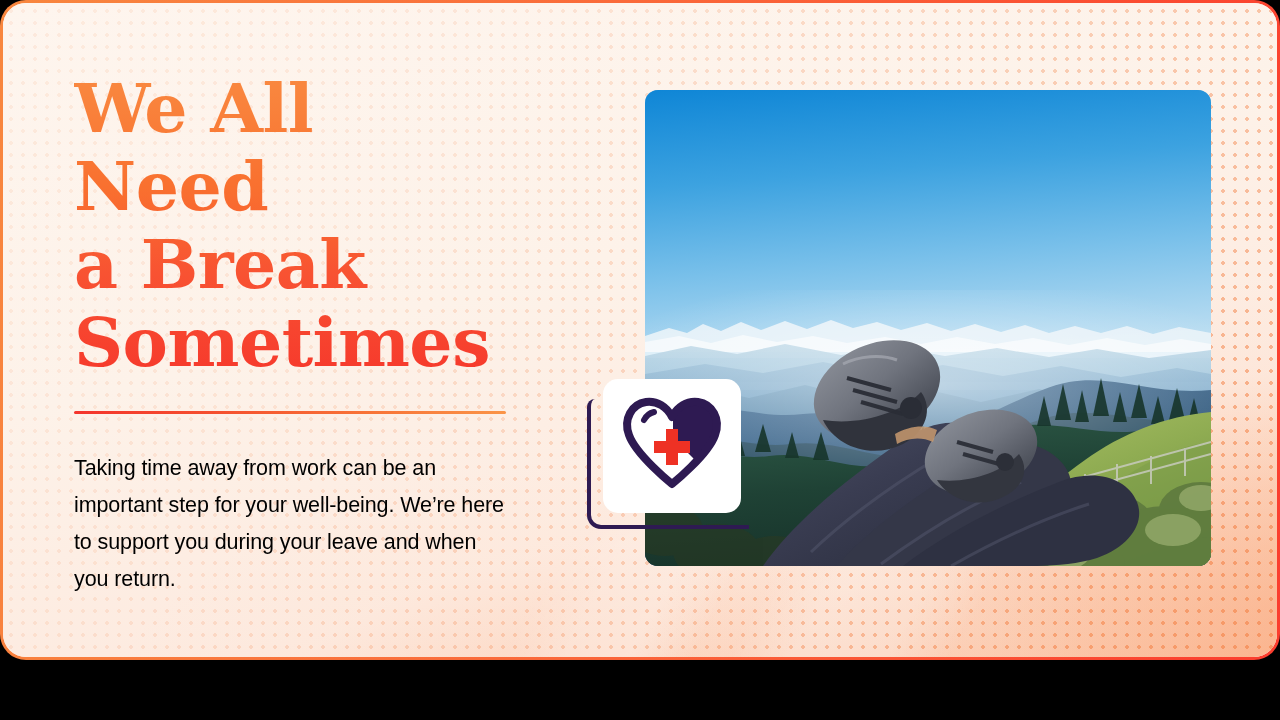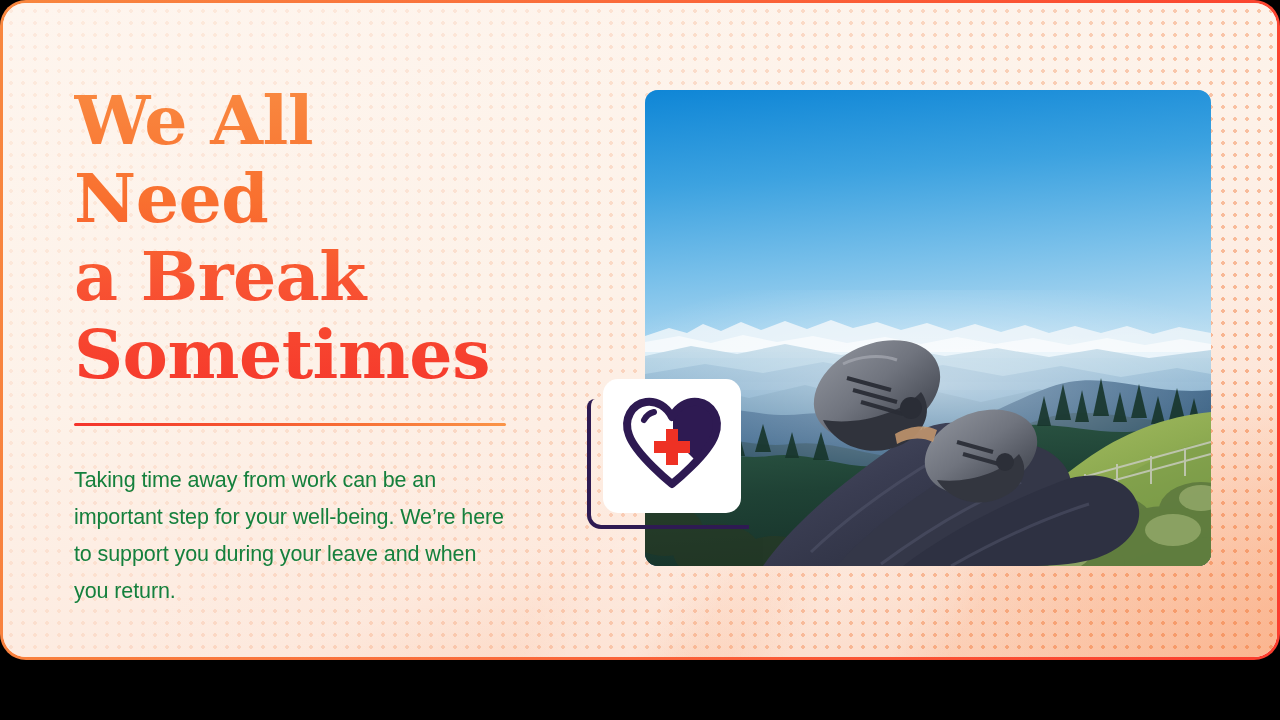--- a/index.html
+++ b/index.html
@@ -63,37 +63,36 @@
     font-weight:700;
     font-size:68px;
     line-height:78px;
     letter-spacing:-0.5px;
     background:linear-gradient(180deg,#F98A41 0%,#F9702F 38%,#F85232 66%,#F6382C 100%);
     -webkit-background-clip:text;
     background-clip:text;
     color:transparent;
     -webkit-text-fill-color:transparent;
     white-space:pre-line;
-    margin-top:12px;
   }
 
   #divider {
     margin-top:30px;
     width:432px; height:3px;
     border-radius:2px;
     background:linear-gradient(90deg,#F4342C 0%,#F5512F 34%,#F87337 68%,#FA9447 100%);
   }
 
   #body-text {
     margin-top:36px;
     width:438px;
     font-family:"Liberation Sans", sans-serif;
     font-size:21.5px;
     line-height:37px;
-    color:#15803d;
+    color:#000000;
     letter-spacing:-0.1px;
     white-space:pre-line;
   }
 
   
   #photo {
     position:absolute;
     left:642px; top:87px;
     width:566px; height:476px;
     border-radius:13px;

